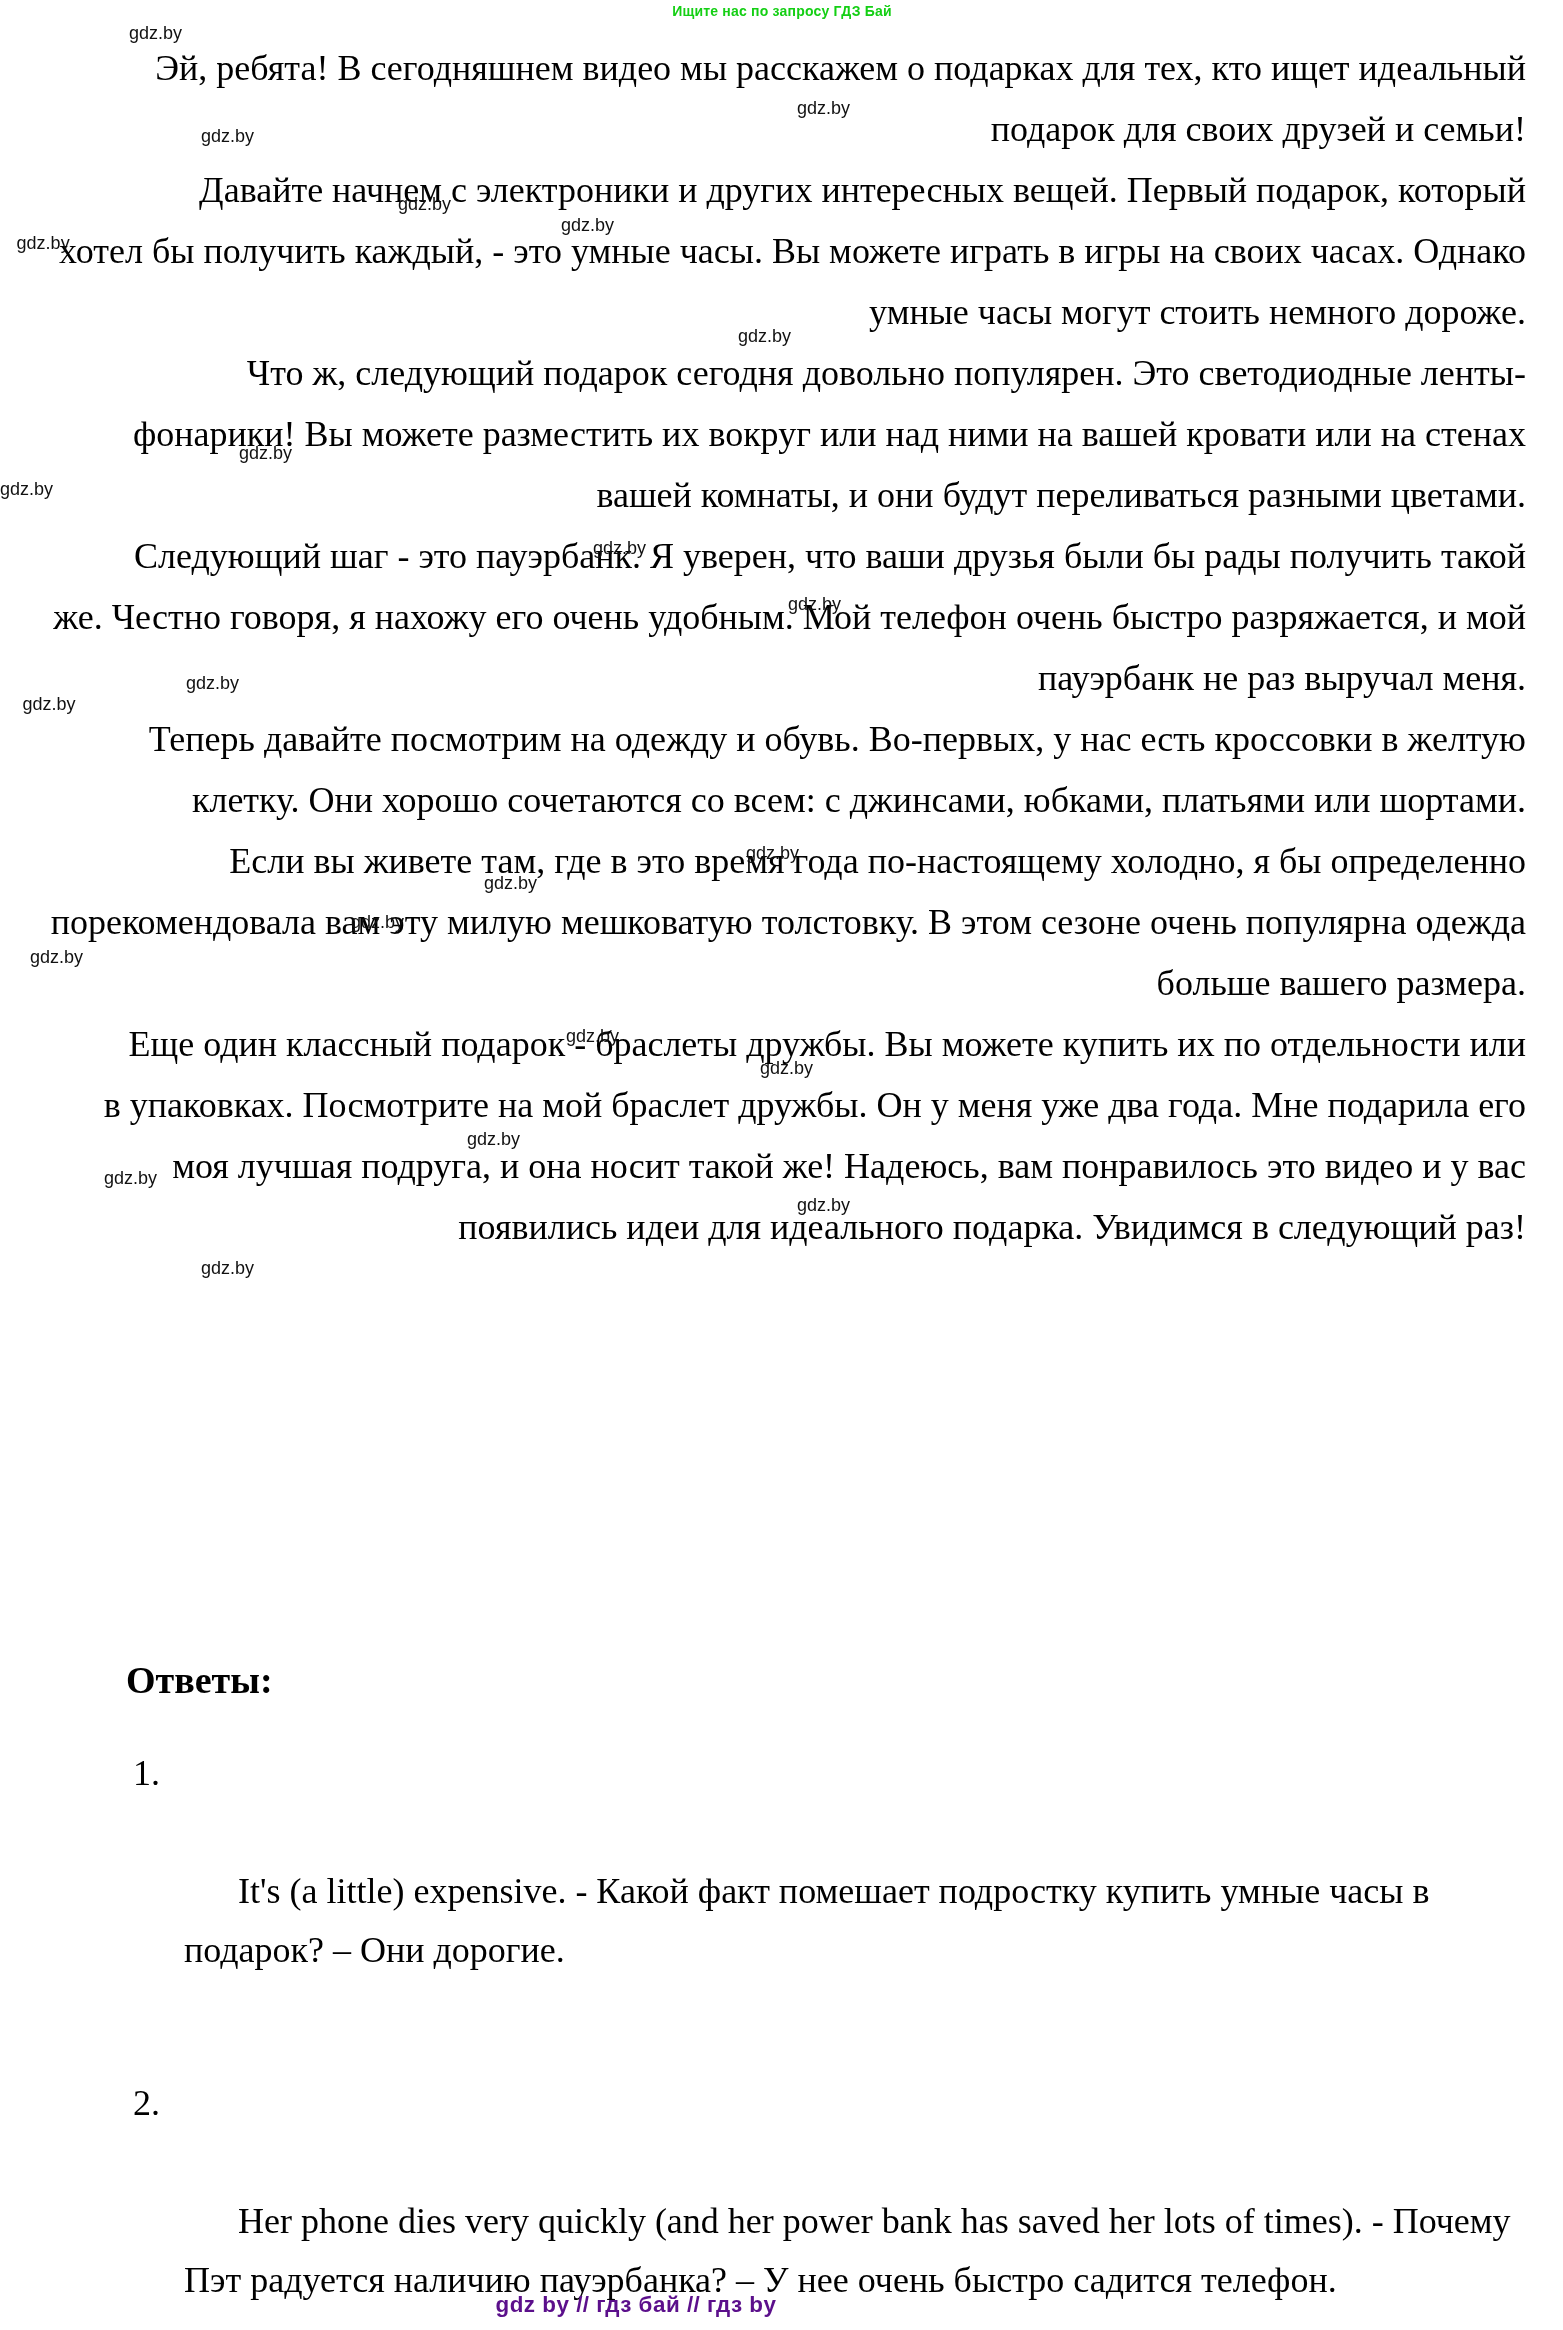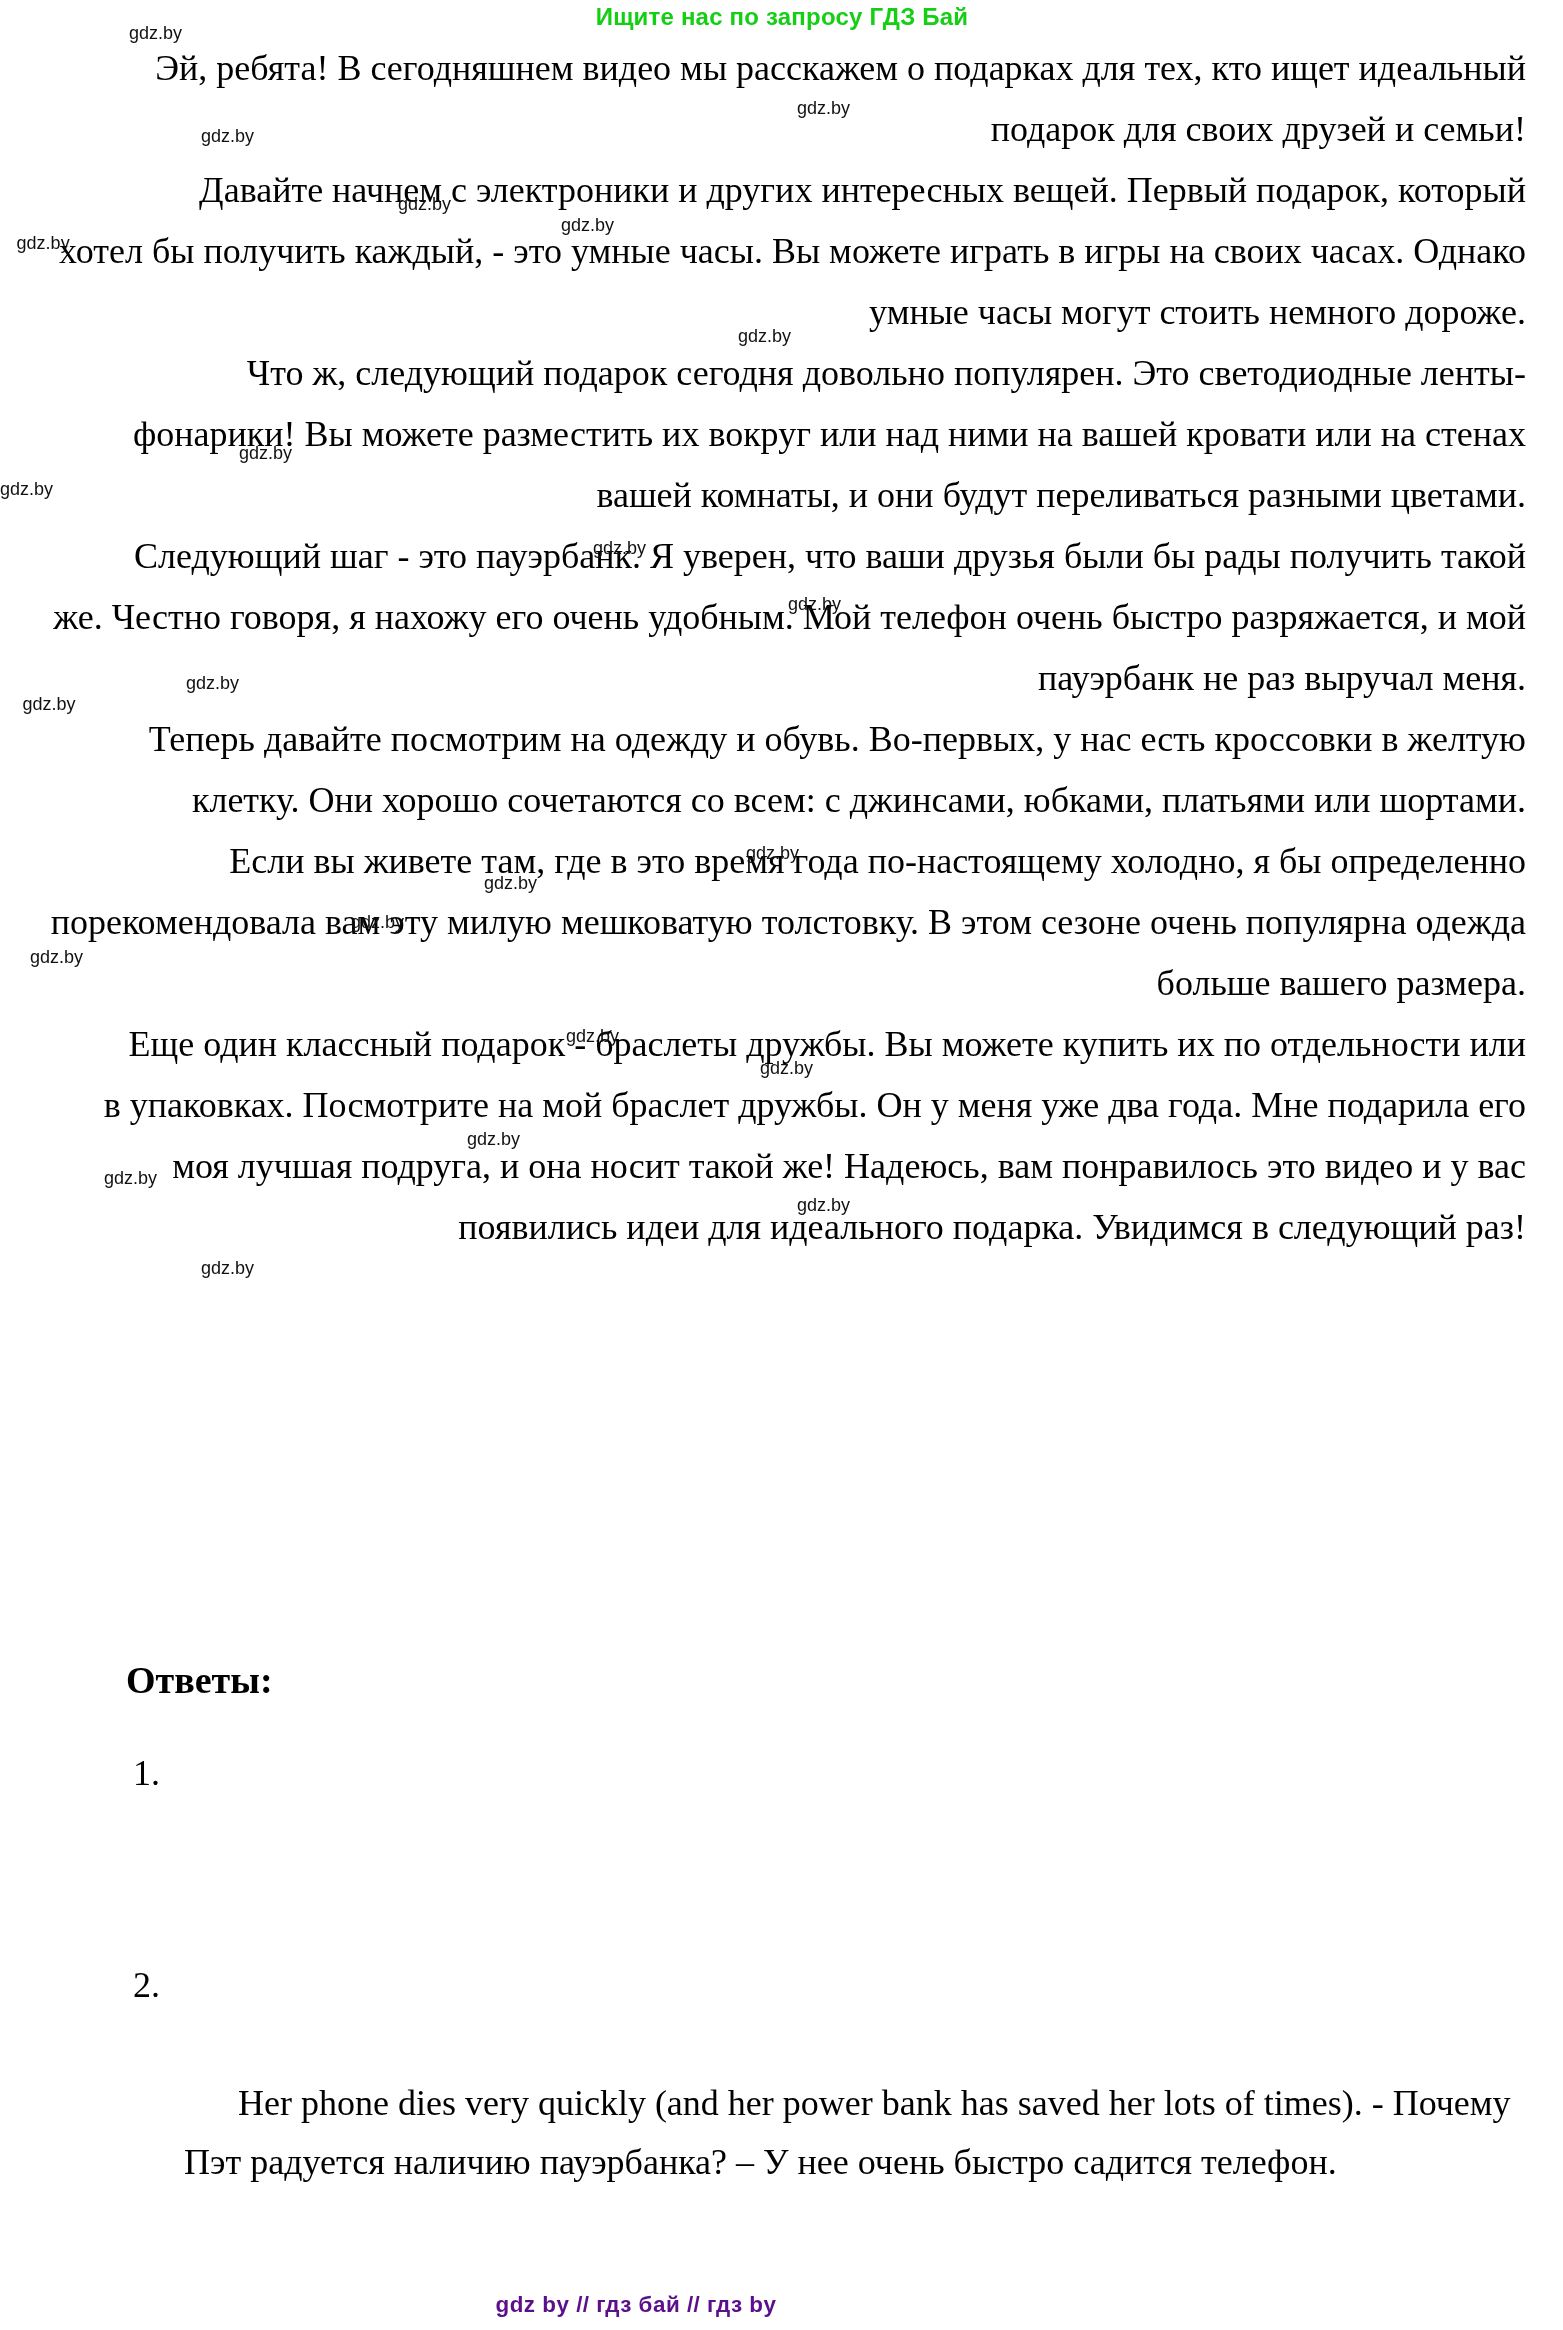--- a/index.html
+++ b/index.html
@@ -24,21 +24,21 @@
   }
 
   
   #promo-banner {
     position: absolute;
     top: 3.3px;
     left: 0;
     width: 1564px;
     text-align: center;
     font-family: "Liberation Sans", "DejaVu Sans", sans-serif;
-    font-size: 24px;
+    font-size: 14px;
     font-weight: bold;
     color: #14CF14;
     letter-spacing: 0.2px;
     z-index: 5;
   }
 
   
   #promo-footer {
     position: absolute;
     bottom: 11.6px;
@@ -136,20 +136,21 @@
     <p class="para">Если вы живете там, где в это время года по-настоящему холодно, я бы определенно порекомендовала вам эту милую мешковатую толстовку. В этом сезоне очень популярна одежда больше вашего размера.</p>
     <p class="para">Еще один классный подарок - браслеты дружбы. Вы можете купить их по отдельности или в упаковках. Посмотрите на мой браслет дружбы. Он у меня уже два года. Мне подарила его моя лучшая подруга, и она носит такой же! Надеюсь, вам понравилось это видео и у вас появились идеи для идеального подарка. Увидимся в следующий раз!</p>
   </div>
 
   <div id="answers-heading">Ответы:</div>
 
   <div id="answers-list">
 
     <div class="answer-item">
       <span class="answer-number">1.</span>
+      <span class="answer-text">It's (a little) expensive. - Какой факт помешает подростку купить умные часы в подарок? – Они дорогие.</span>
     </div>
 
     <div class="answer-item">
       <span class="answer-number">2.</span>
       <span class="answer-text">Her phone dies very quickly (and her power bank has saved her lots of times). - Почему Пэт радуется наличию пауэрбанка? – У нее очень быстро садится телефон.</span>
     </div>
 
   </div>
 
   <div id="watermark-layer">

